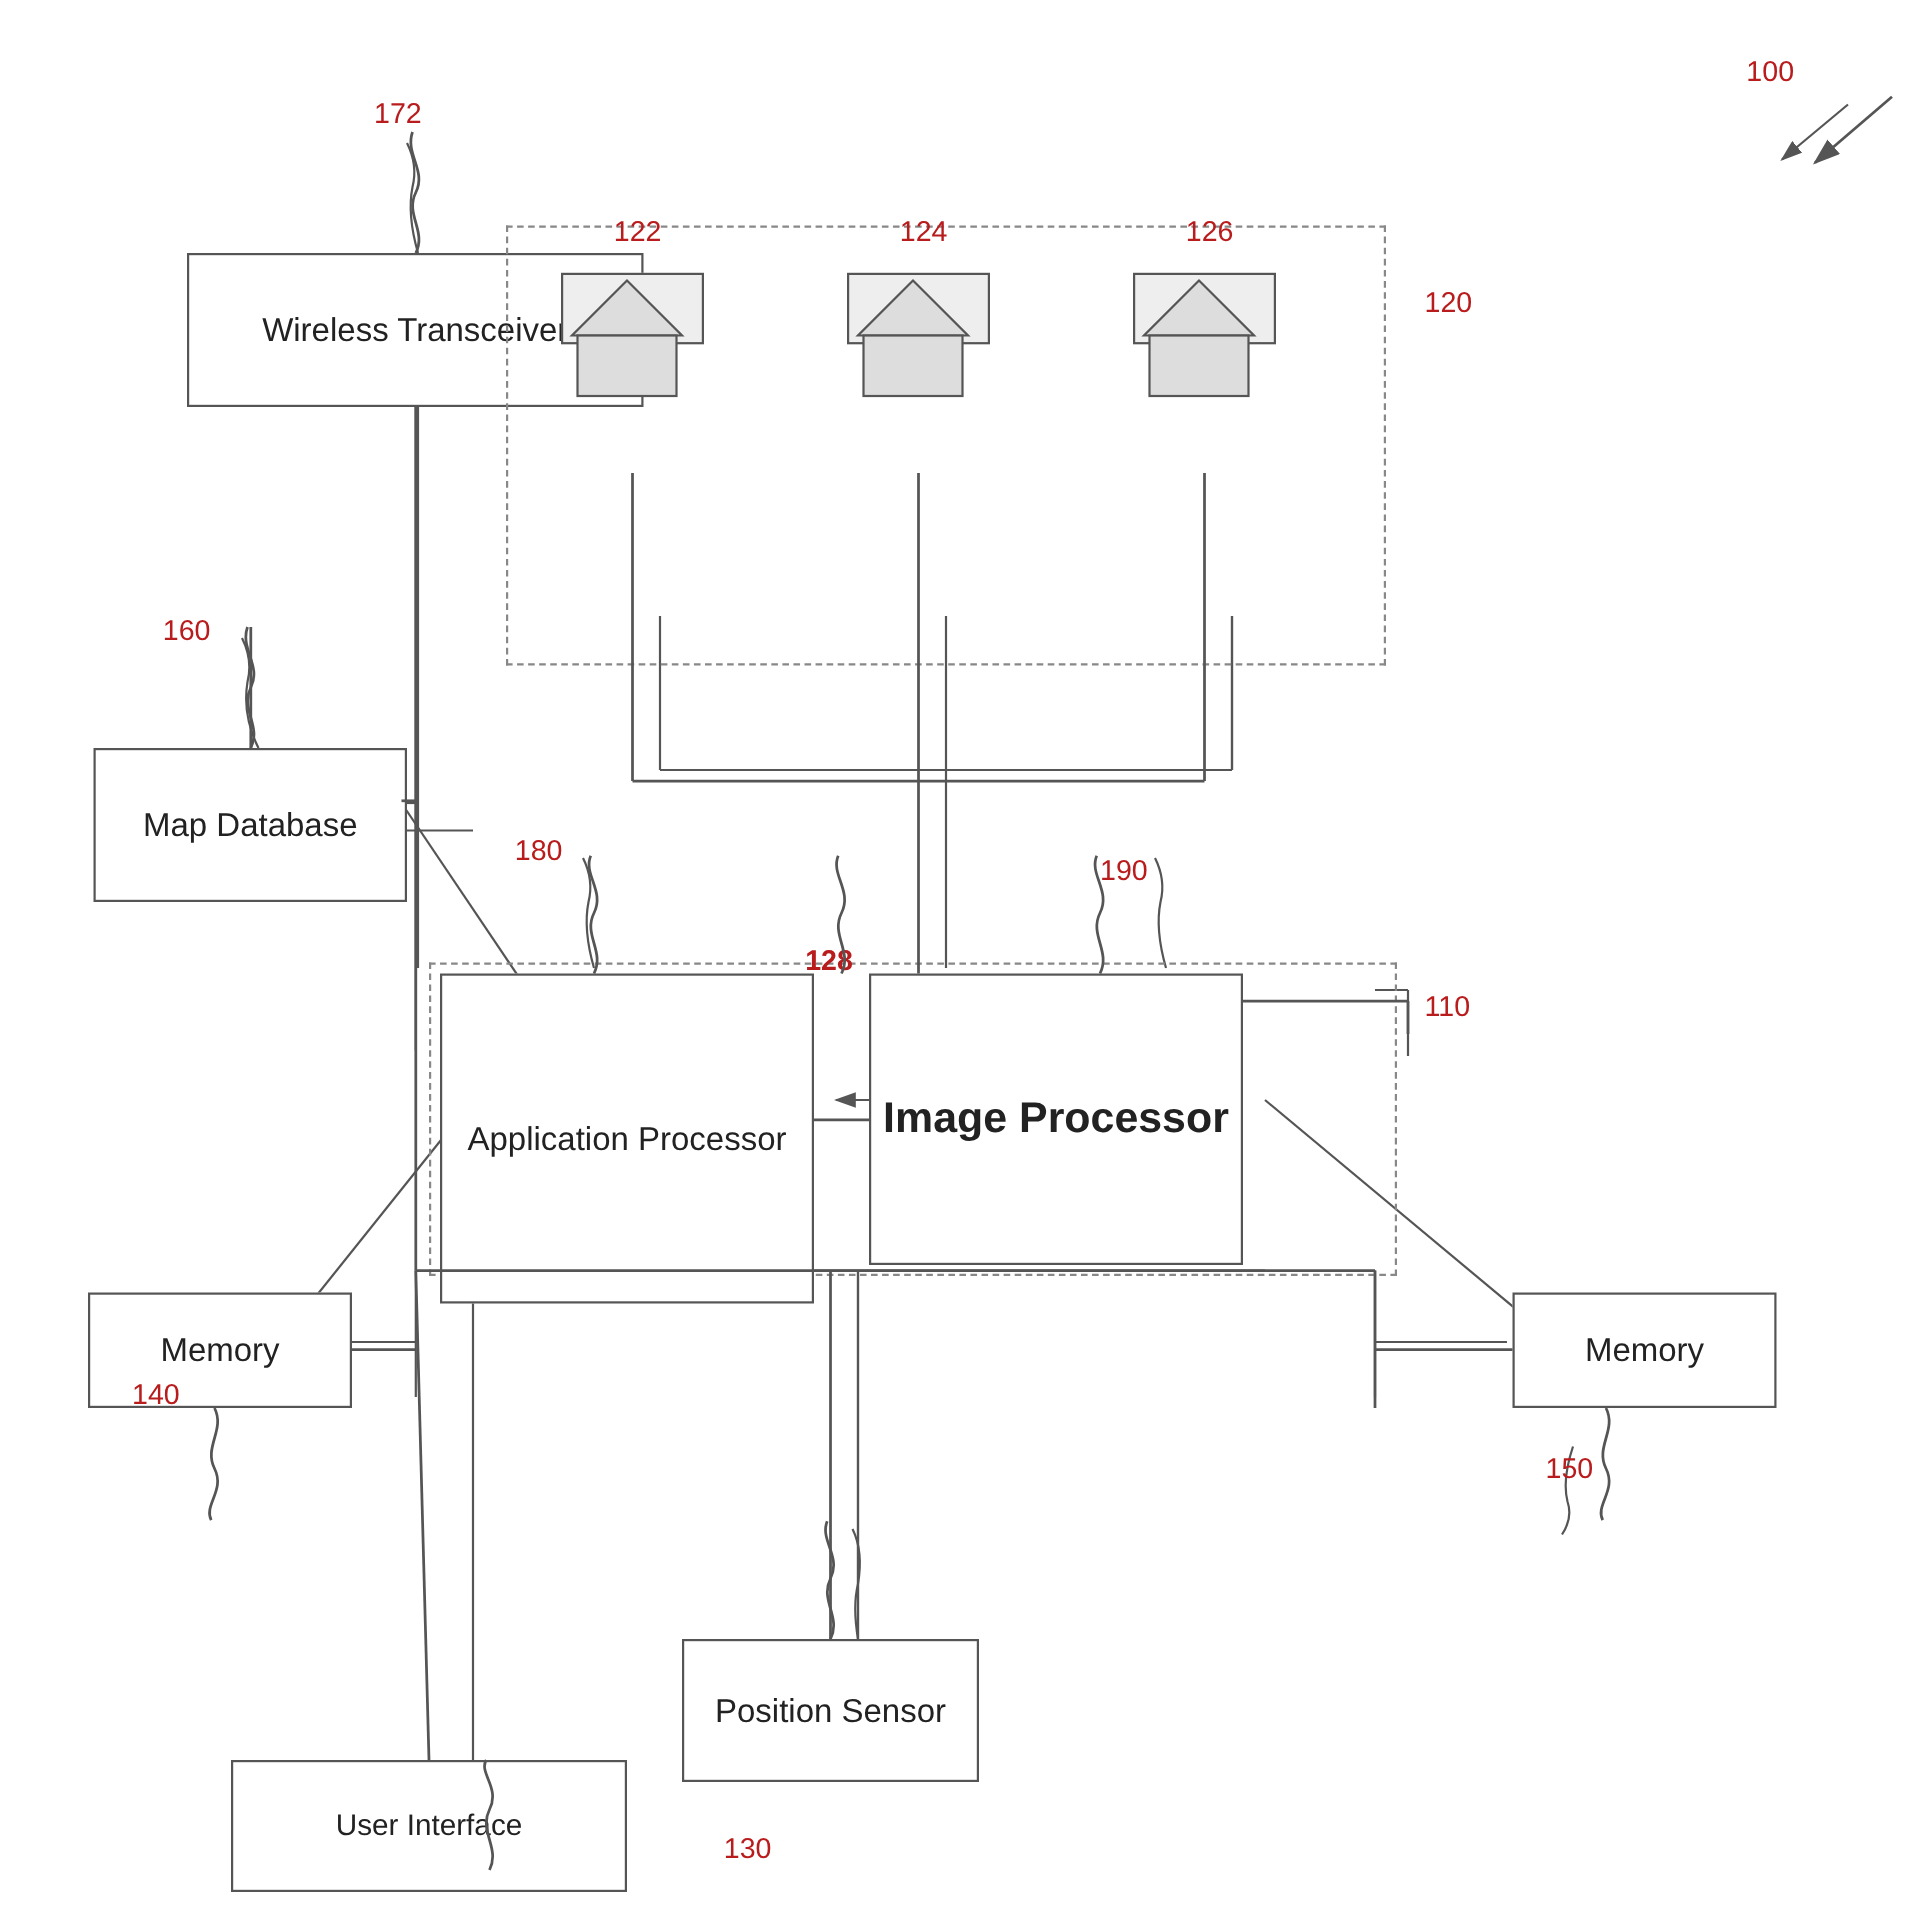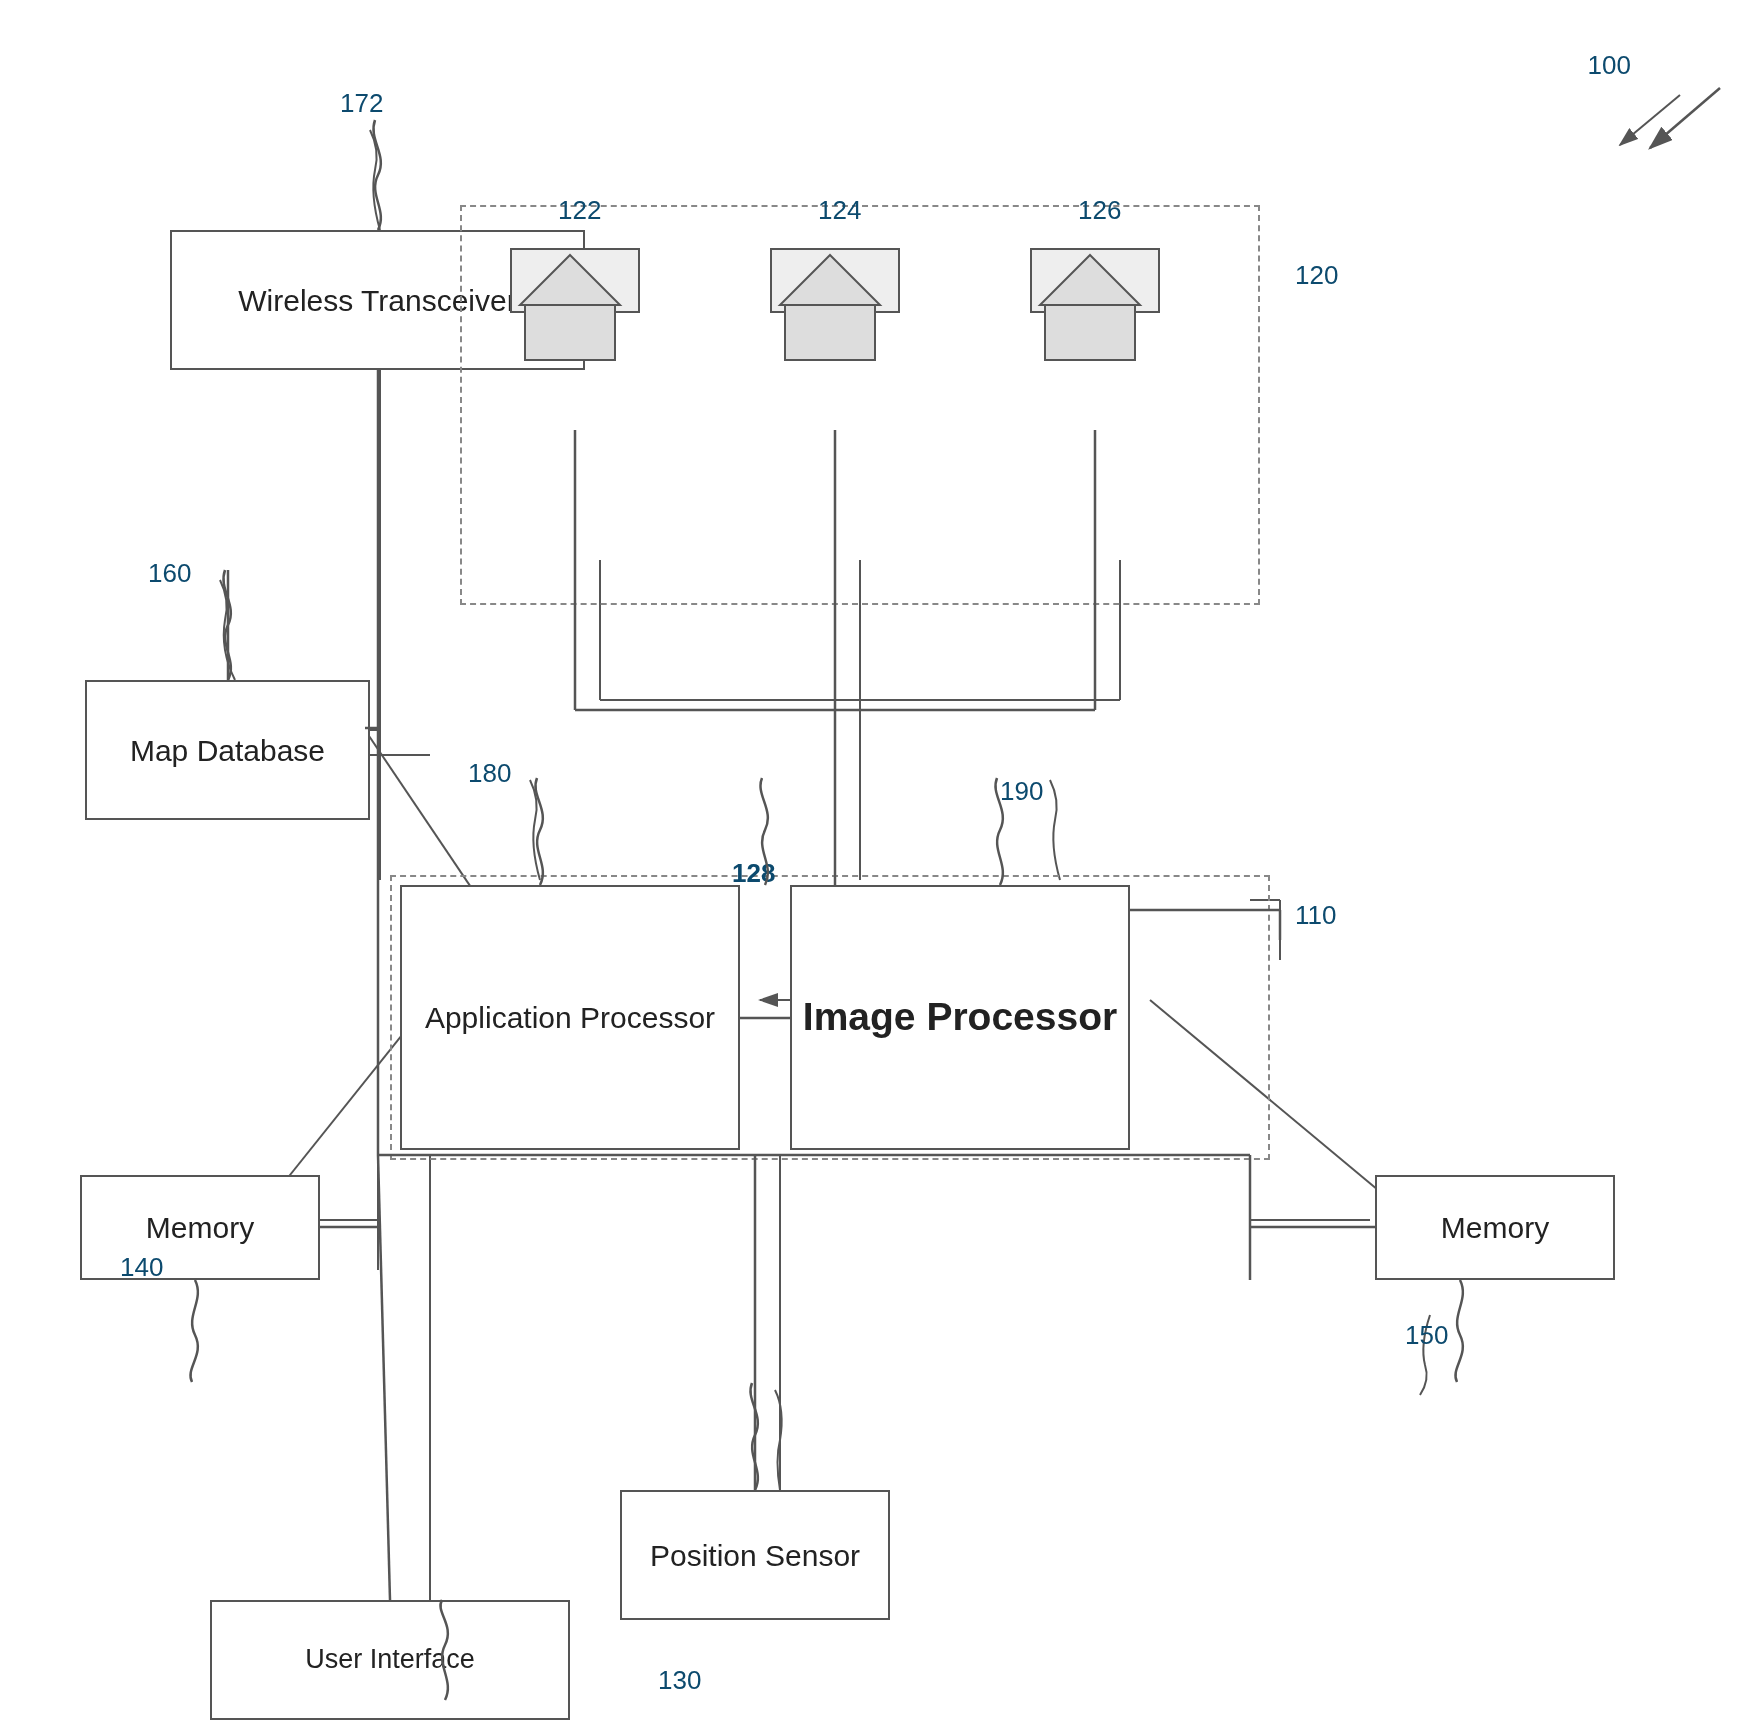--- a/index.html
+++ b/index.html
@@ -44,21 +44,21 @@
     
     .camera-box {
       position: absolute;
       display: flex;
       flex-direction: column;
       align-items: center;
     }
     .ref-number {
       position: absolute;
       font-size: 26px;
-      color: #0c4a6e;
+      color: #b91c1c;
       font-family: Arial, sans-serif;
     }
   </style>
 </head>
 <body>
 
 <div class="diagram-container">
 
   <svg xmlns="http://www.w3.org/2000/svg">
     <defs>
@@ -182,21 +182,21 @@
     </svg>
     <div style="width:130px; height:65px; border:2px solid #555; background:#eee; margin-top:-2px;"></div>
   </div>
   <span class="ref-number" style="top:195px; left:1078px;">126</span>
 
   <div class="dashed-box" style="left:390px; top:875px; width:880px; height:285px;">
   </div>
 
   <span class="ref-number" style="top:900px; left:1295px;">110</span>
 
-  <div class="box" style="left:400px; top:885px; width:340px; height:265px; font-size:30px;">
+  <div class="box" style="left:400px; top:885px; width:340px; height:300px; font-size:30px;">
     <span>Application
 Processor</span>
   </div>
 
   <span class="ref-number" style="top:758px; left:468px;">180</span>
 
   <div class="box" style="left:790px; top:885px; width:340px; height:265px; font-size:39px;font-weight:bold;">
     <span>Image
 Processor</span>
   </div>

